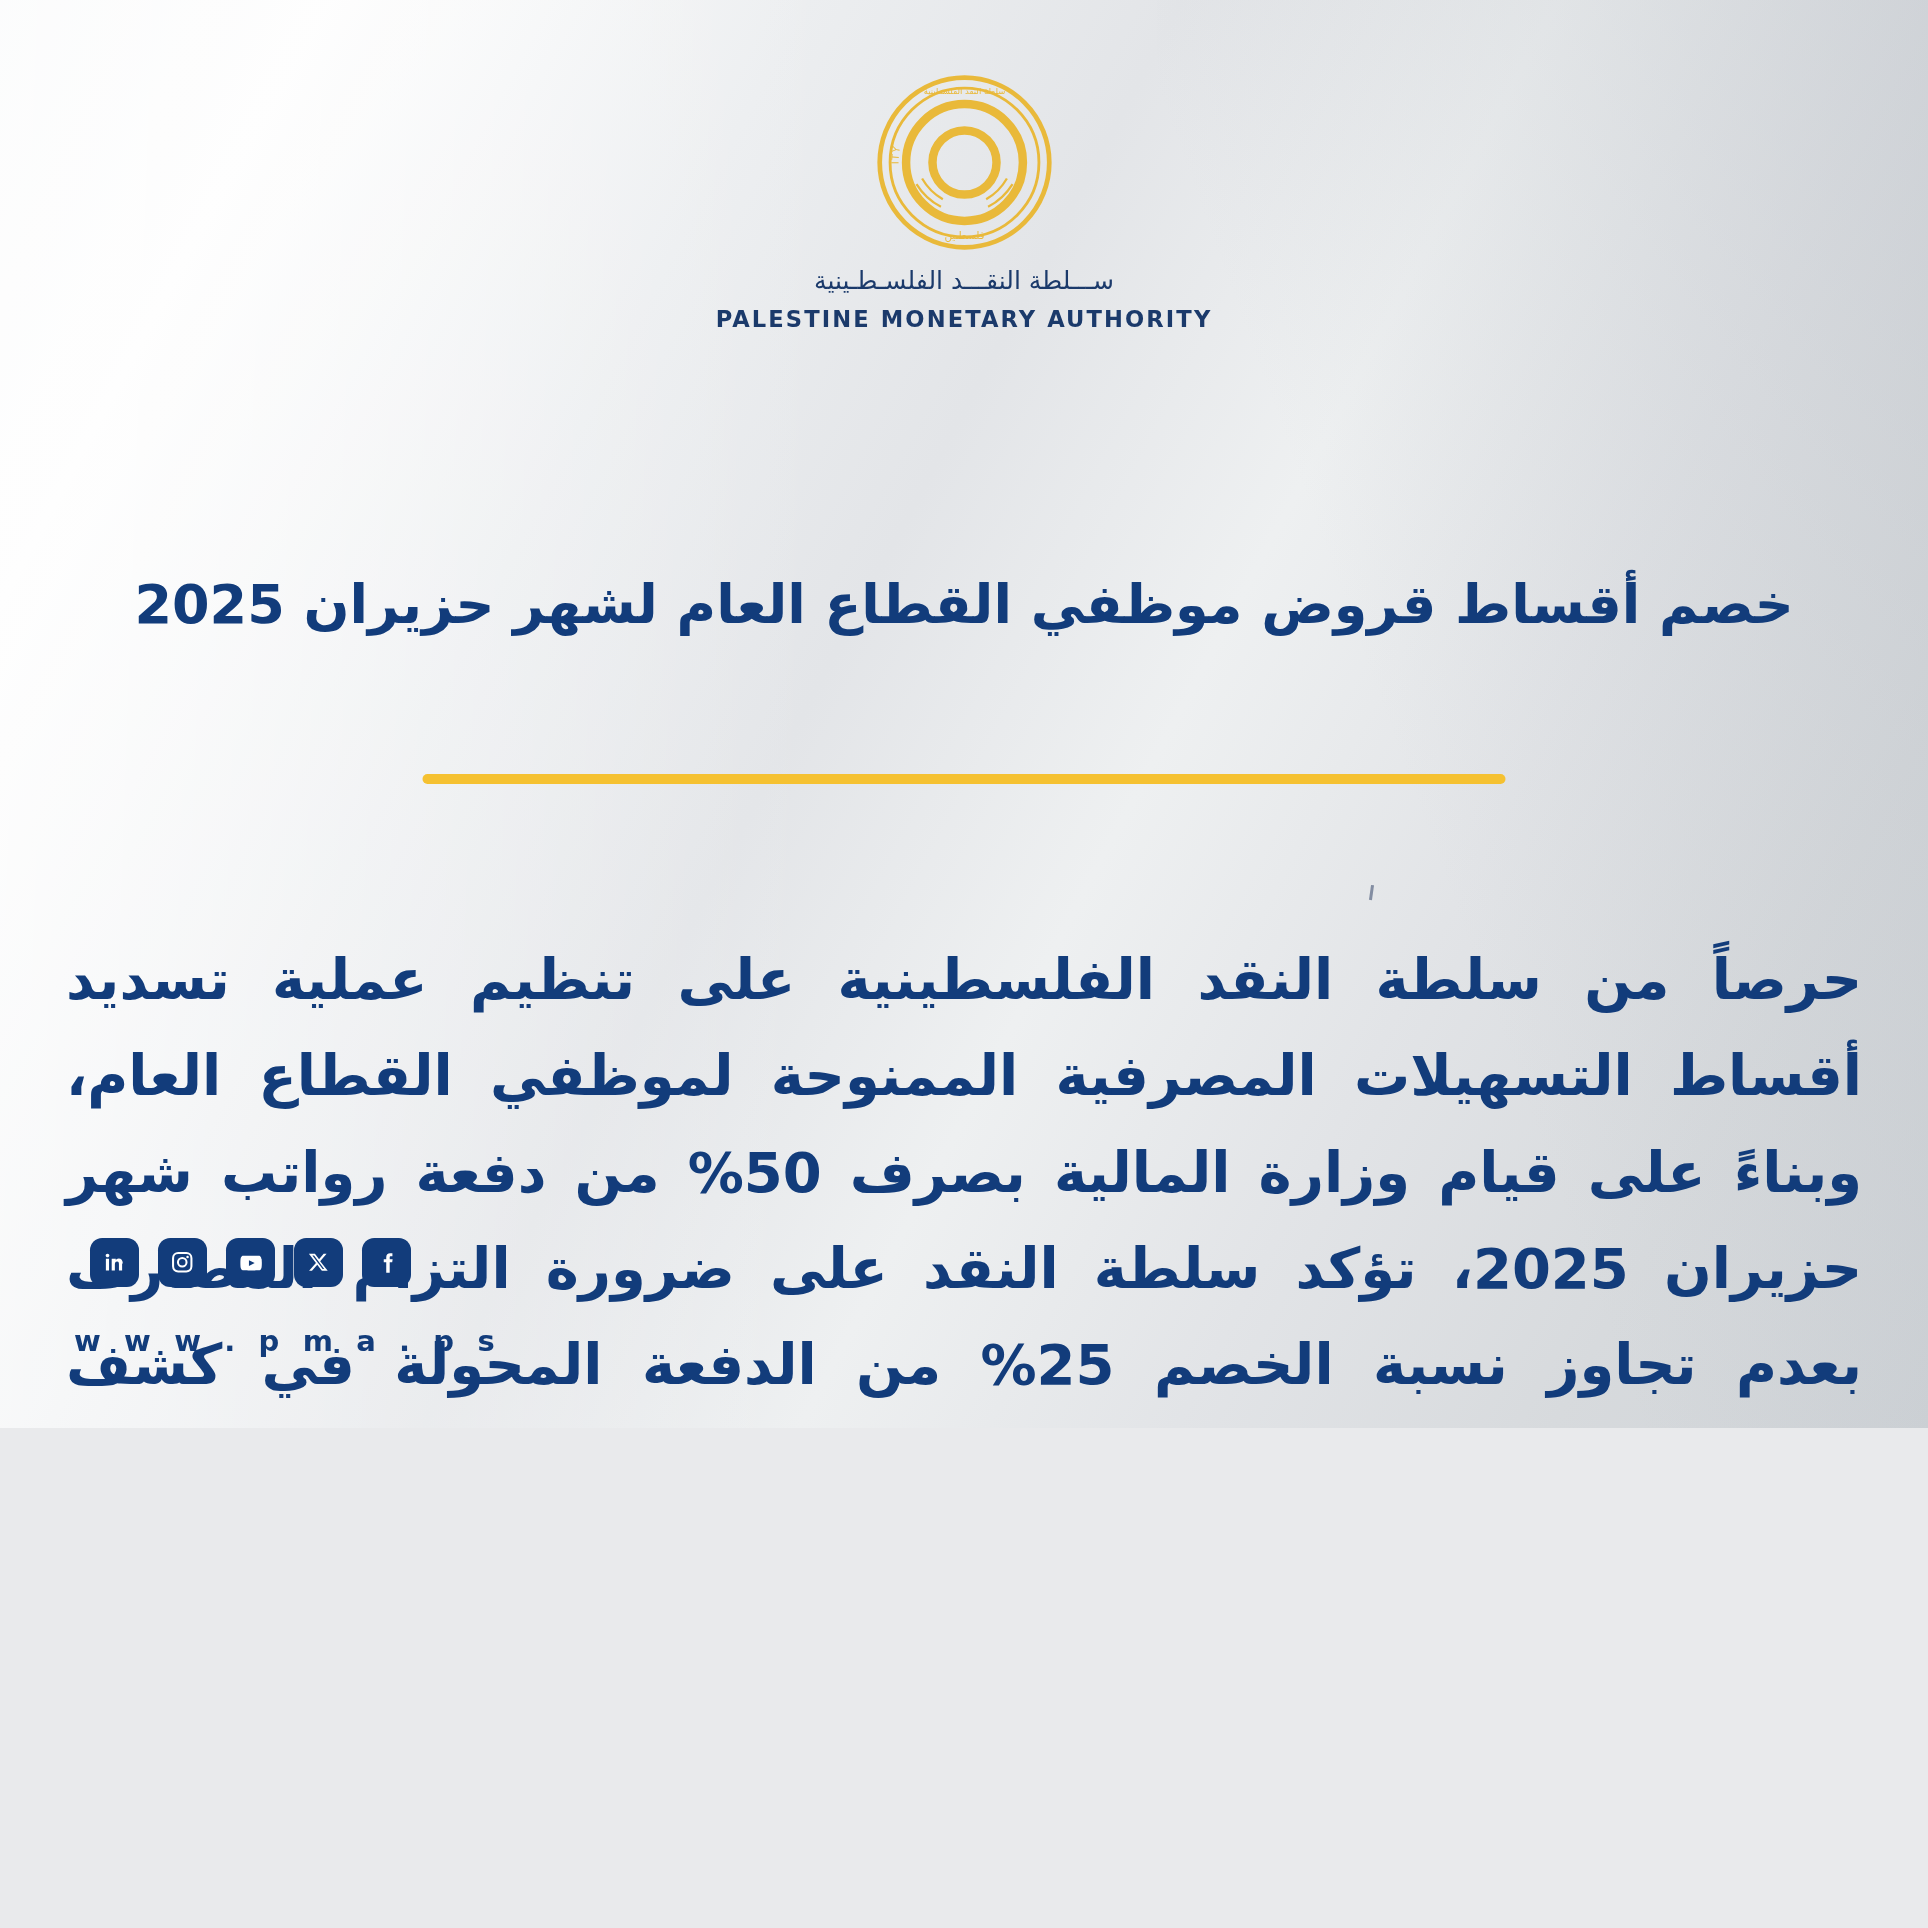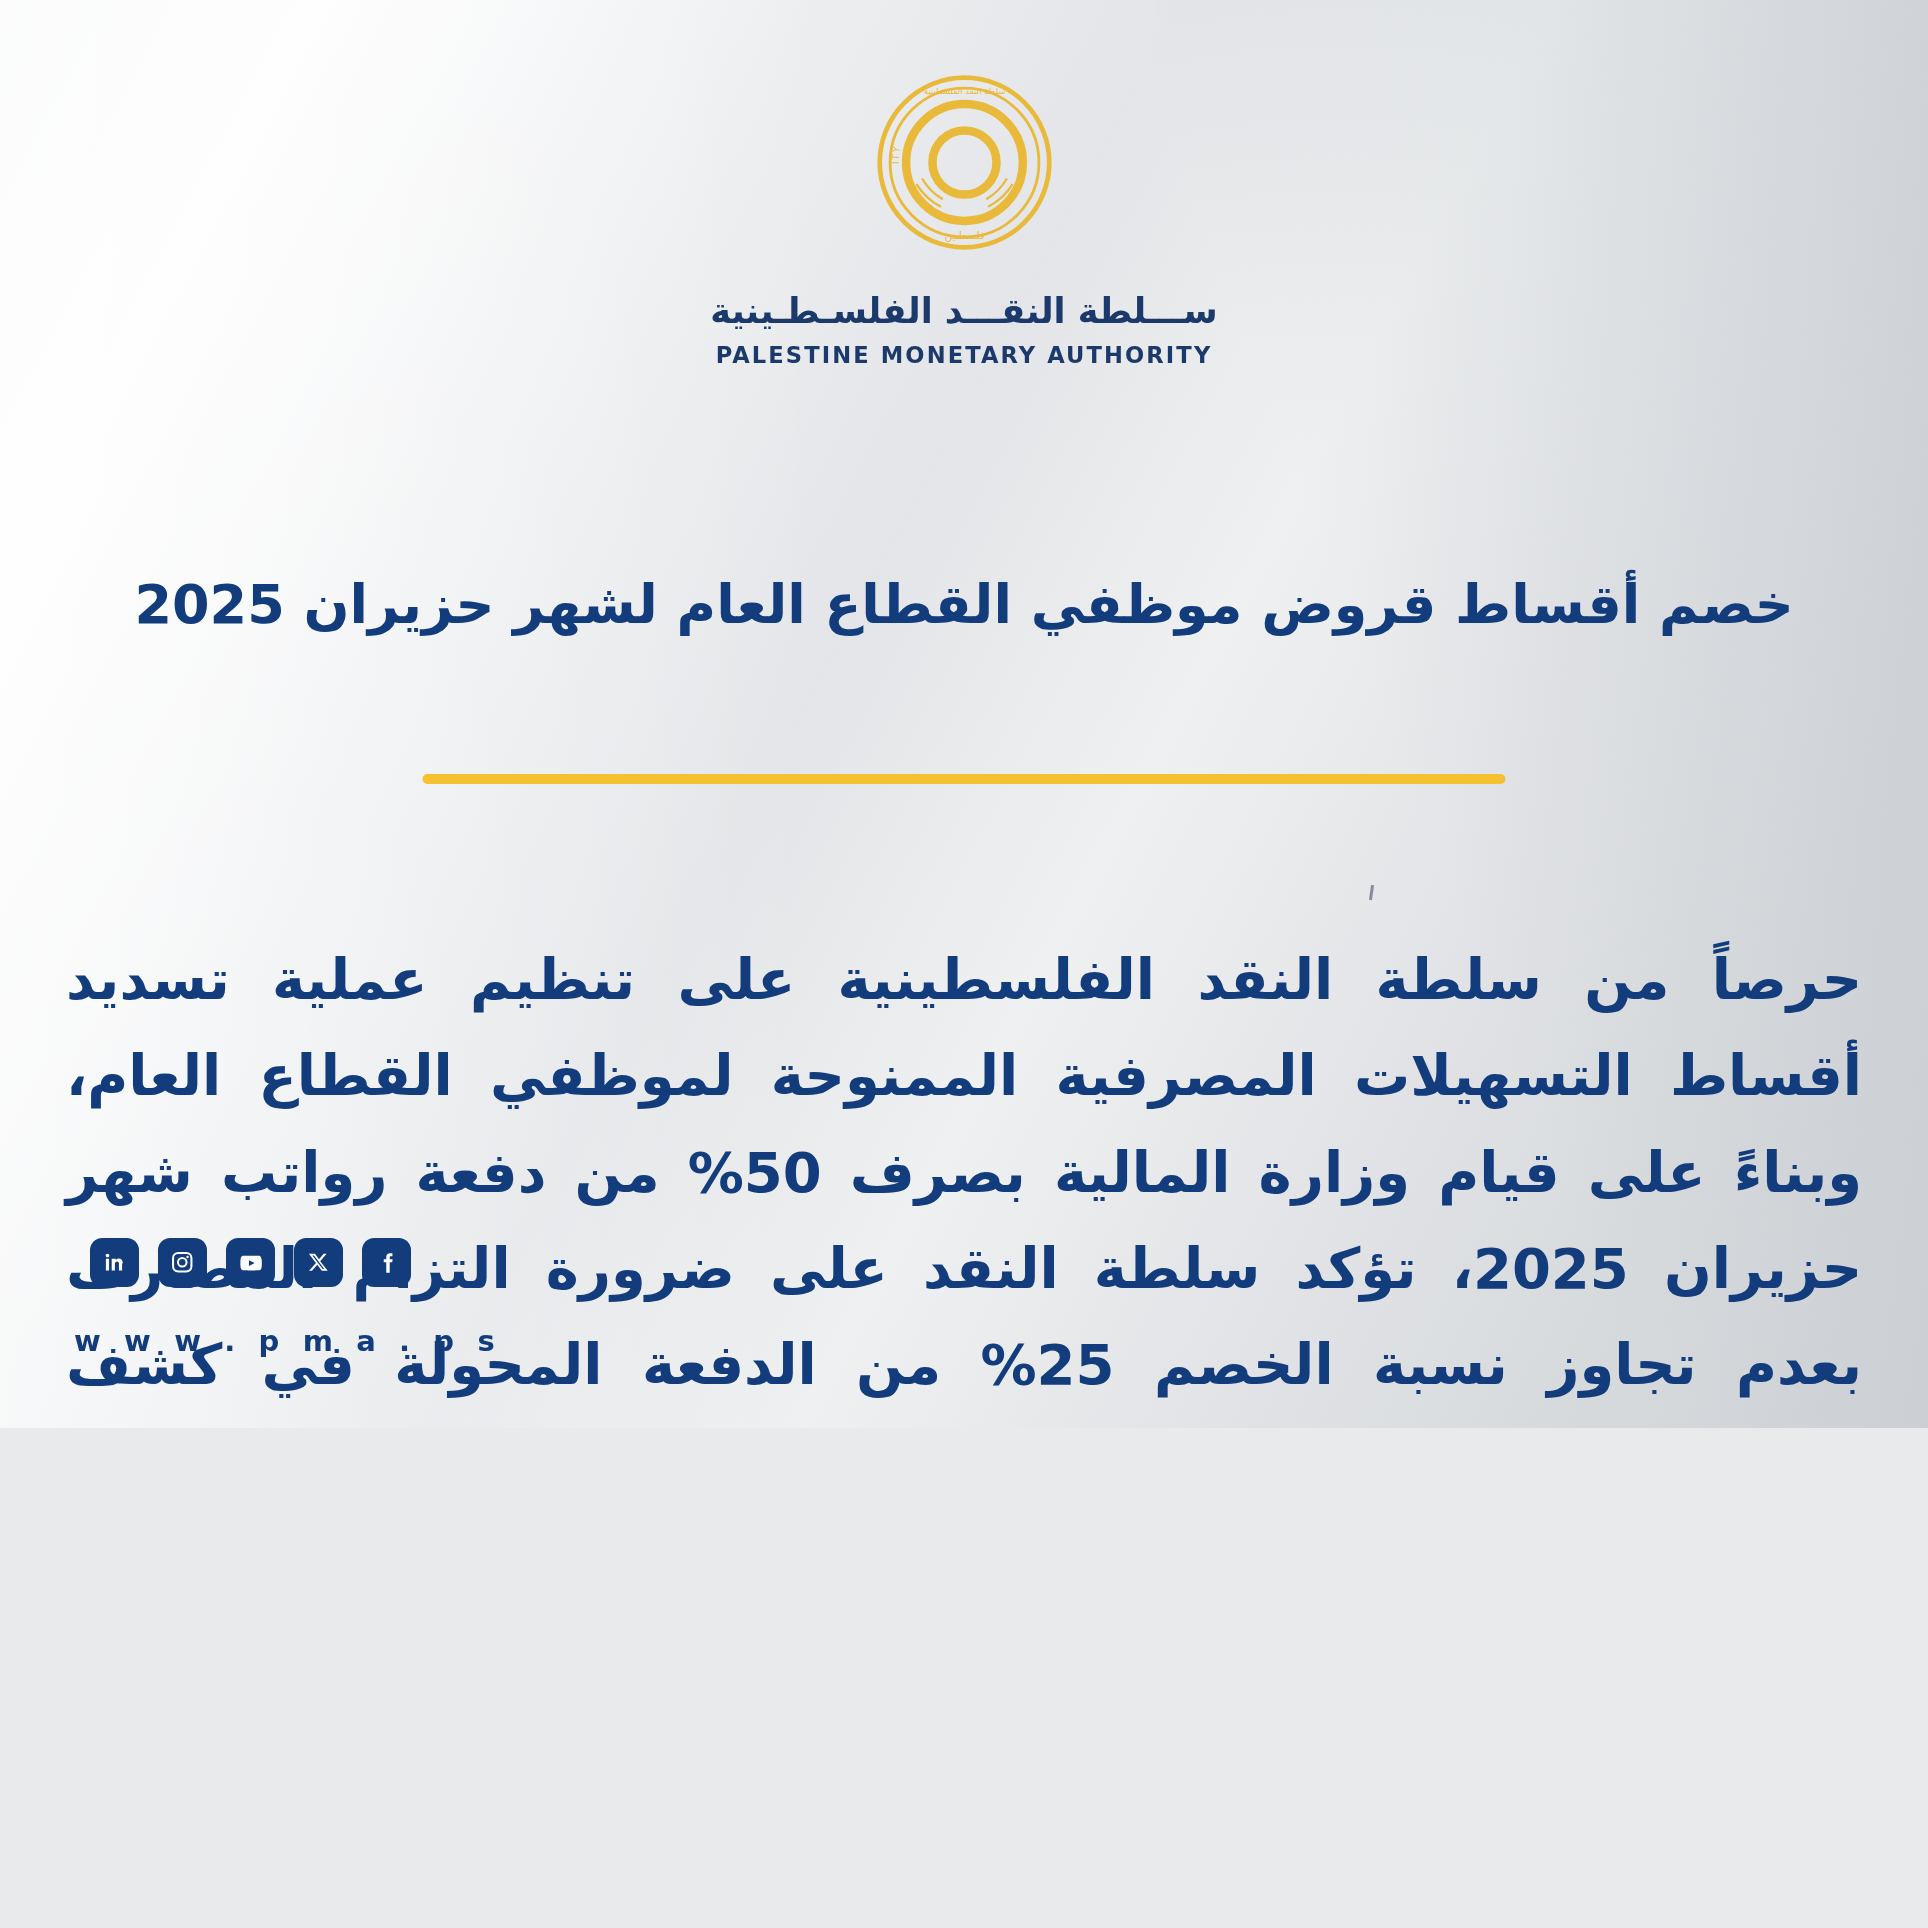--- a/index.html
+++ b/index.html
@@ -75,23 +75,23 @@
 
   .seal {
     width: 179px;
     height: 179px;
     position: relative;
   }
 
   .seal svg { display: block; }
 
   .logo-ar {
-    margin-top: 39px;
-    font-size: 35px;
-    font-weight: bold;
+    margin-top: 14px;
+    font-size: 25px;
+    font-weight: normal;
     color: #1b3a6b;
     letter-spacing: 0.9px;
     direction: rtl;
   }
 
   .logo-en {
     margin-top: 11.3px;
     font-size: 22.6px;
     font-weight: bold;
     color: #1b3a6b;

